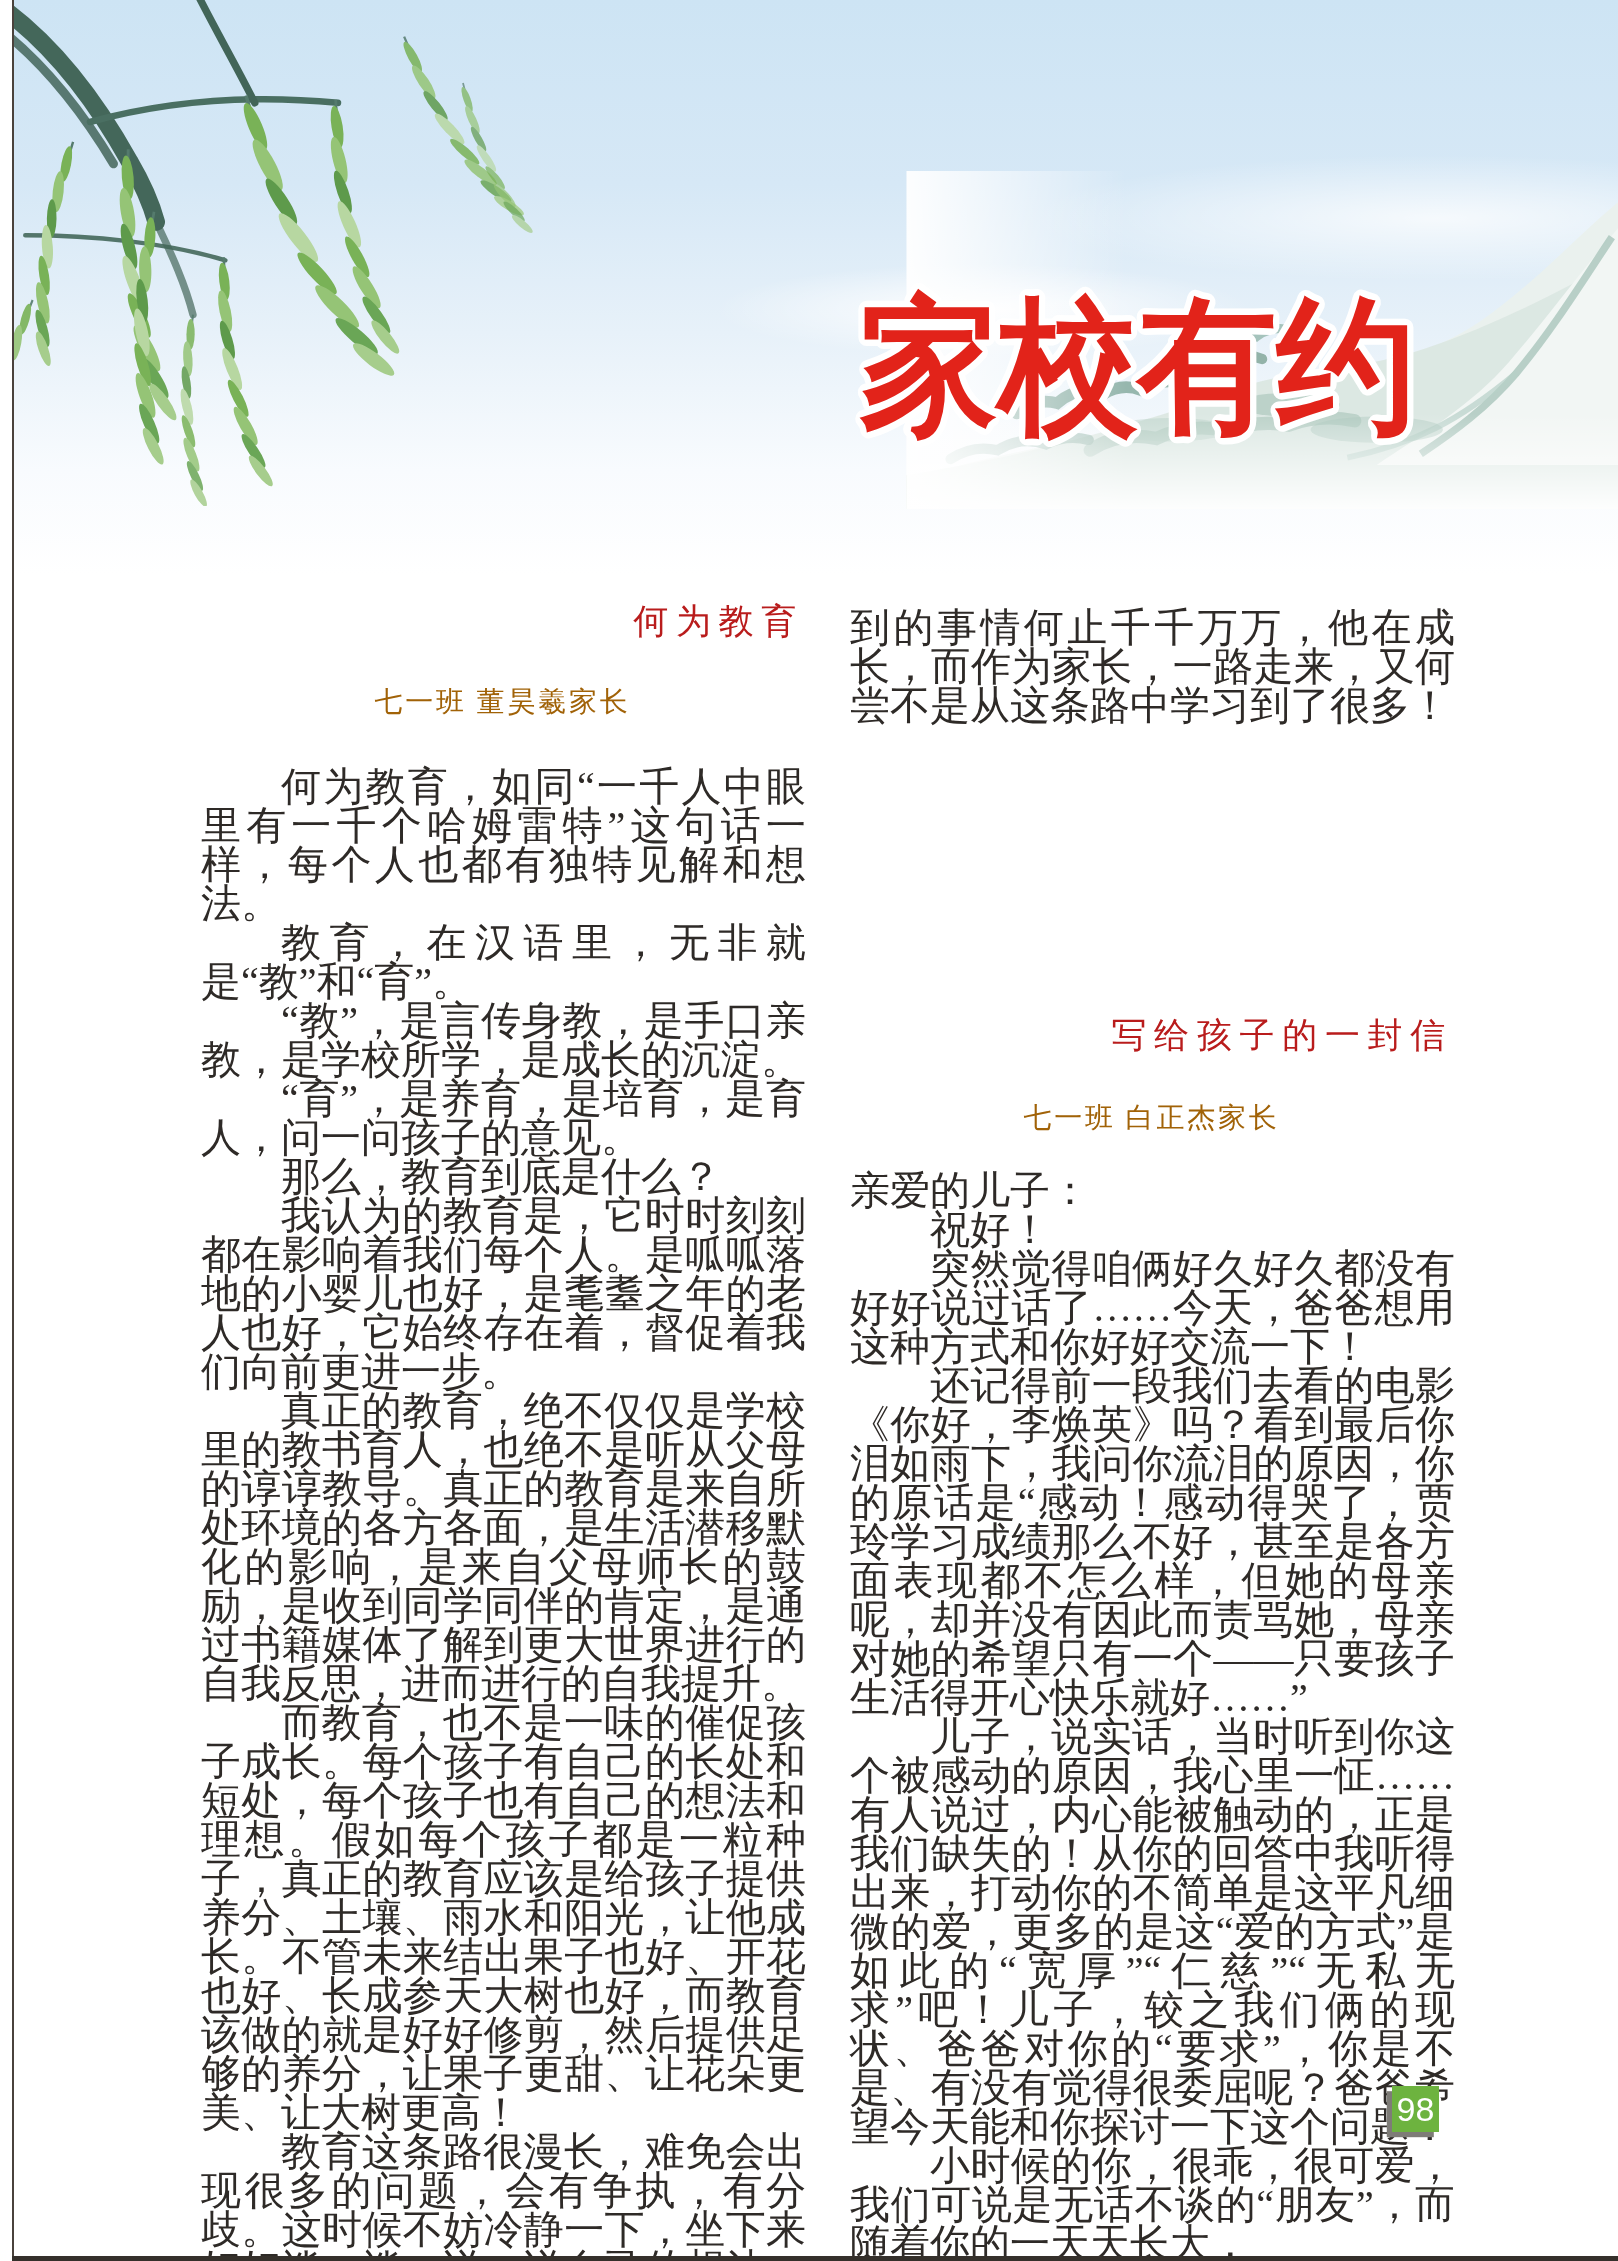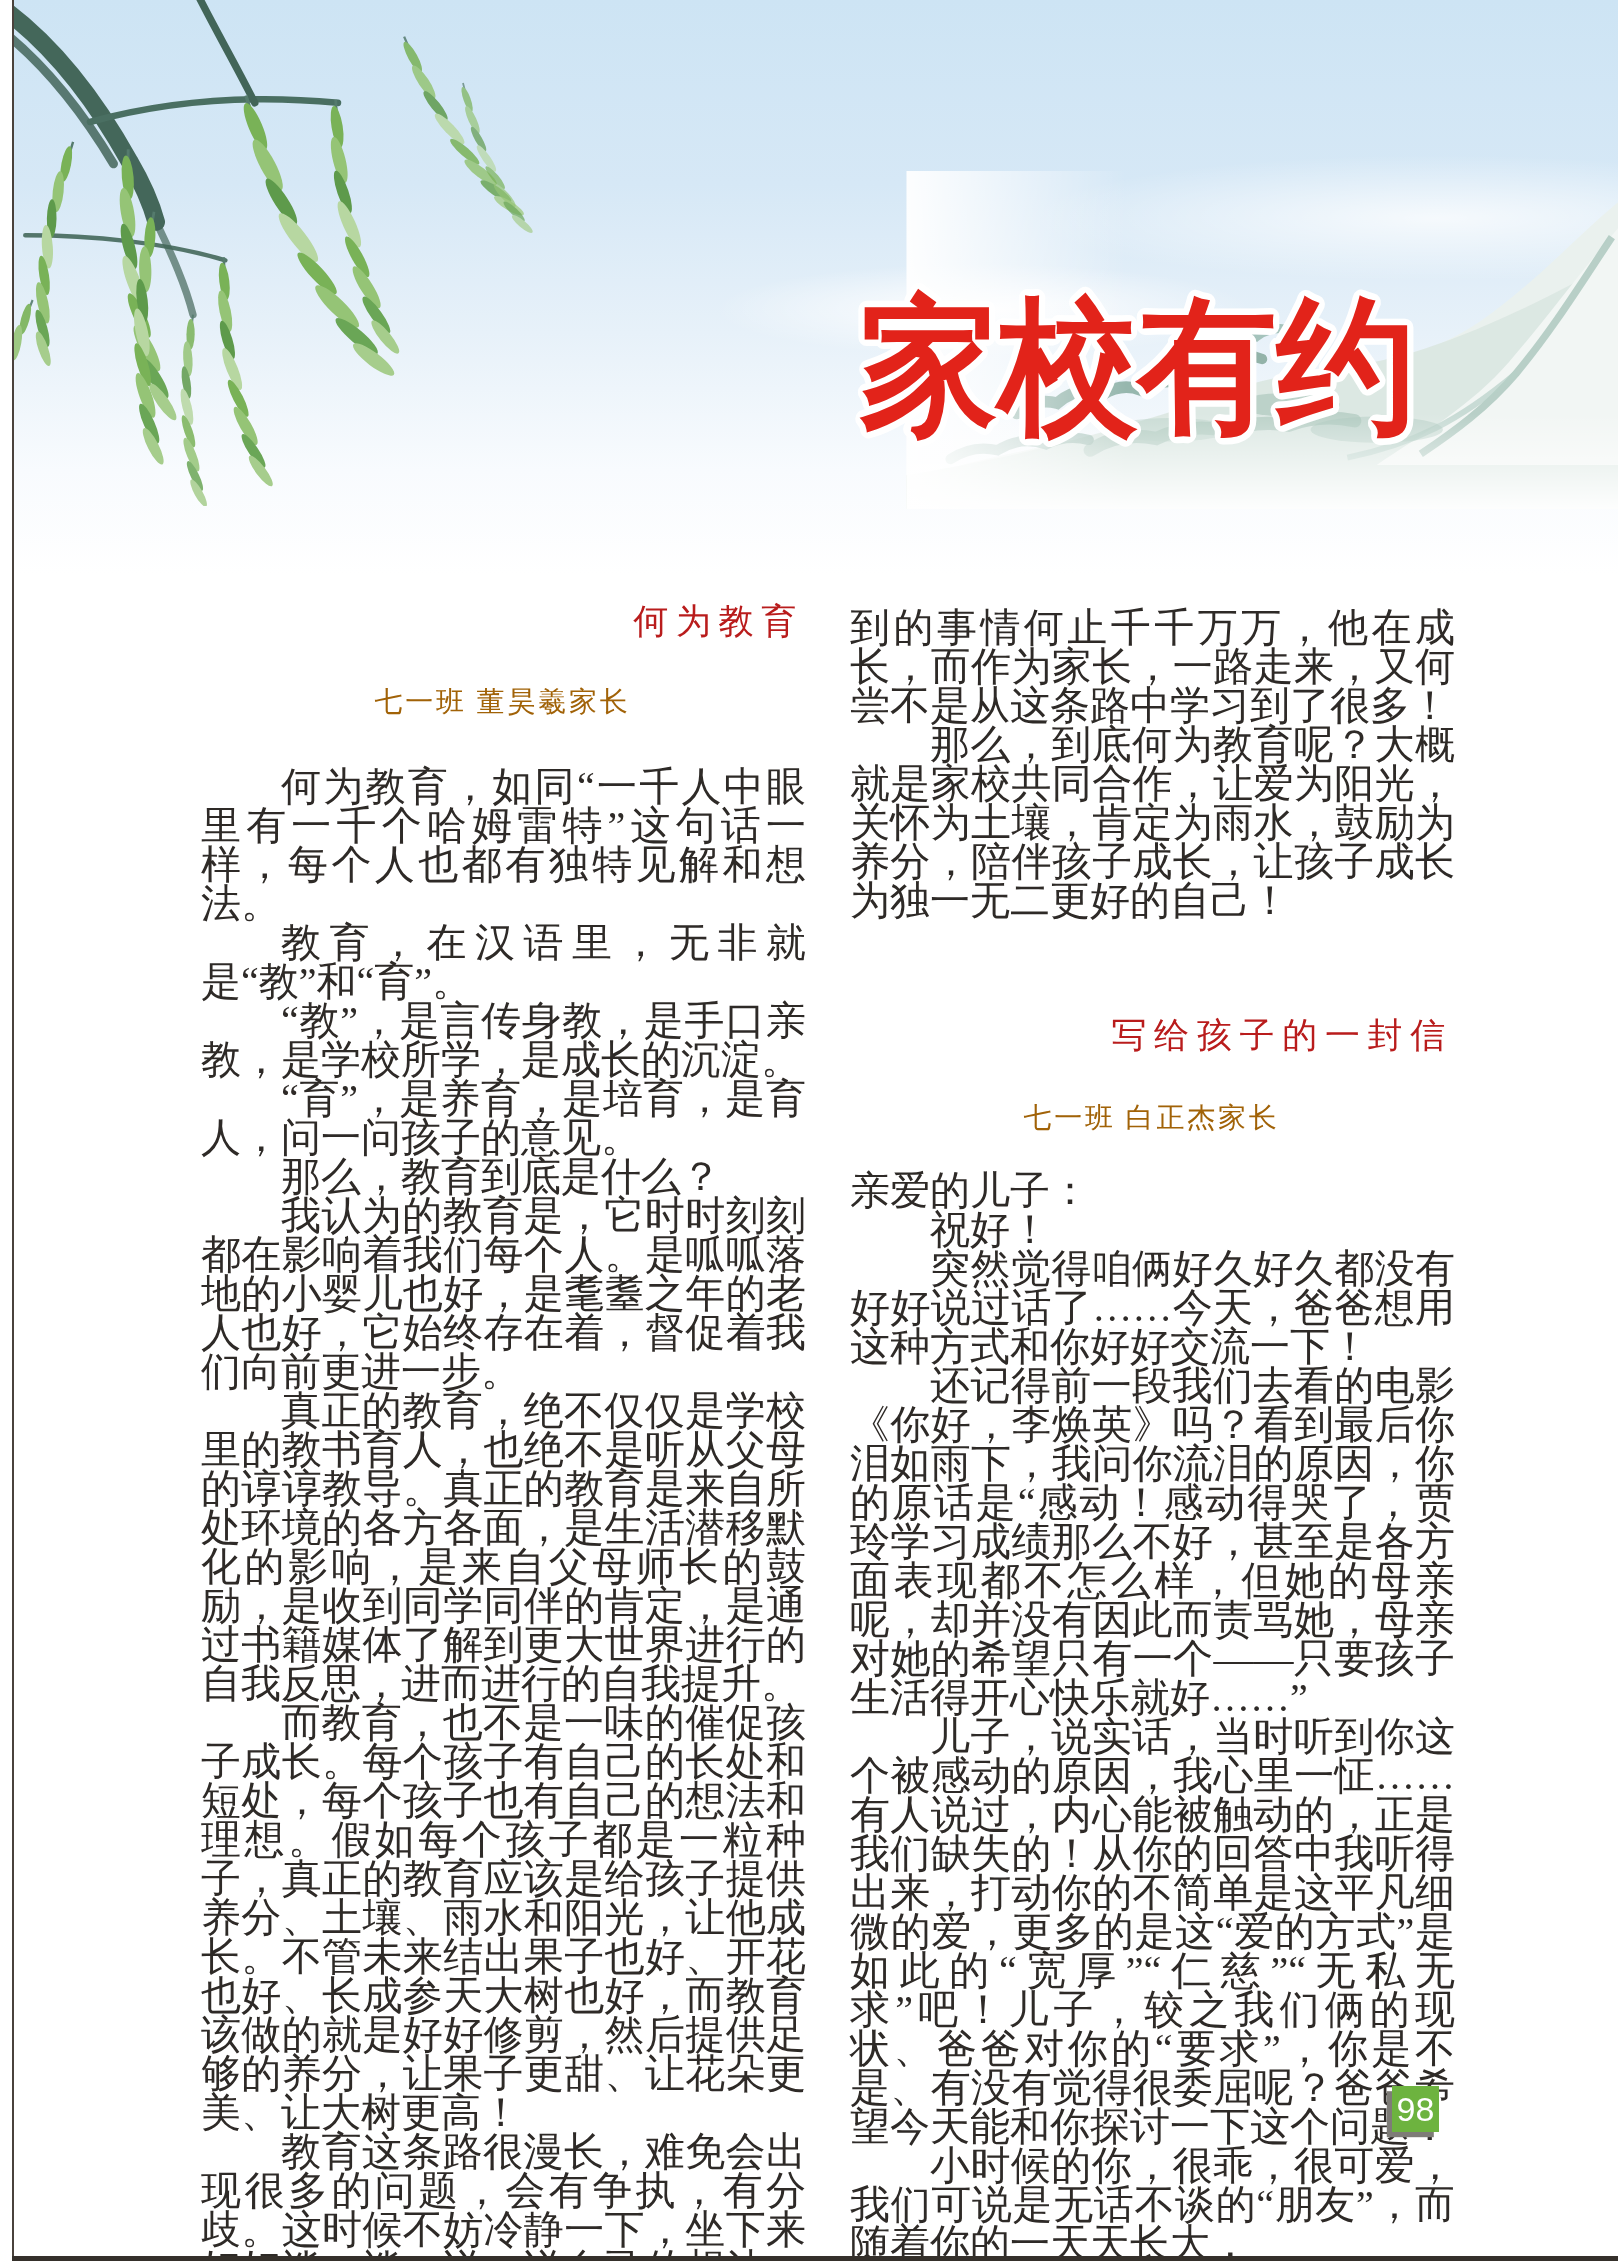--- a/index.html
+++ b/index.html
@@ -136,21 +136,20 @@
       <p>那么，教育到底是什么？</p>
       <p>我认为的教育是，它时时刻刻都在影响着我们每个人。是呱呱落地的小婴儿也好，是耄耋之年的老人也好，它始终存在着，督促着我们向前更进一步。</p>
       <p>真正的教育，绝不仅仅是学校里的教书育人，也绝不是听从父母的谆谆教导。真正的教育是来自所处环境的各方各面，是生活潜移默化的影响，是来自父母师长的鼓励，是收到同学同伴的肯定，是通过书籍媒体了解到更大世界进行的自我反思，进而进行的自我提升。</p>
       <p>而教育，也不是一味的催促孩子成长。每个孩子有自己的长处和短处，每个孩子也有自己的想法和理想。假如每个孩子都是一粒种子，真正的教育应该是给孩子提供养分、土壤、雨水和阳光，让他成长。不管未来结出果子也好、开花也好、长成参天大树也好，而教育该做的就是好好修剪，然后提供足够的养分，让果子更甜、让花朵更美、让大树更高！</p>
       <p>教育这条路很漫长，难免会出现很多的问题，会有争执，有分歧。这时候不妨冷静一下，坐下来好好谈一谈，说一说自己的想法，问一问孩子的意见，教育本身就应该是陪伴成长，携手并行！</p>
       <p>陪伴孩子，从呱呱落地，到长成青年，遇</p>
     </div>
 
   <div class="body-text" style="left:838px; top:608px;">
       <p class="no-indent">到的事情何止千千万万，他在成长，而作为家长，一路走来，又何尝不是从这条路中学习到了很多！</p>
-      <p>那么，到底何为教育呢？大概就是家校共同合作，让爱为阳光，关怀为土壤，肯定为雨水，鼓励为养分，陪伴孩子成长，让孩子成长为独一无二更好的自己！</p>
     </div>
 
   <h1 class="a-title" style="left:838px; top:1017px;">写给孩子的一封信</h1>
   <div class="a-author" style="left:838px; top:1099px;">七一班 白正杰家长</div>
   <div class="body-text" style="left:838px; top:1171px;">
       <p class="no-indent">亲爱的儿子：</p>
       <p>祝好！</p>
       <p>突然觉得咱俩好久好久都没有好好说过话了……今天，爸爸想用这种方式和你好好交流一下！</p>
       <p>还记得前一段我们去看的电影《你好，李焕英》吗？看到最后你泪如雨下，我问你流泪的原因，你的原话是“感动！感动得哭了，贾玲学习成绩那么不好，甚至是各方面表现都不怎么样，但她的母亲呢，却并没有因此而责骂她，母亲对她的希望只有一个——只要孩子生活得开心快乐就好……”</p>
       <p>儿子，说实话，当时听到你这个被感动的原因，我心里一怔……有人说过，内心能被触动的，正是我们缺失的！从你的回答中我听得出来，打动你的不简单是这平凡细微的爱，更多的是这“爱的方式”是如此的“宽厚”“仁慈”“无私无求”吧！儿子，较之我们俩的现状、爸爸对你的“要求”，你是不是、有没有觉得很委屈呢？爸爸希望今天能和你探讨一下这个问题！</p>

